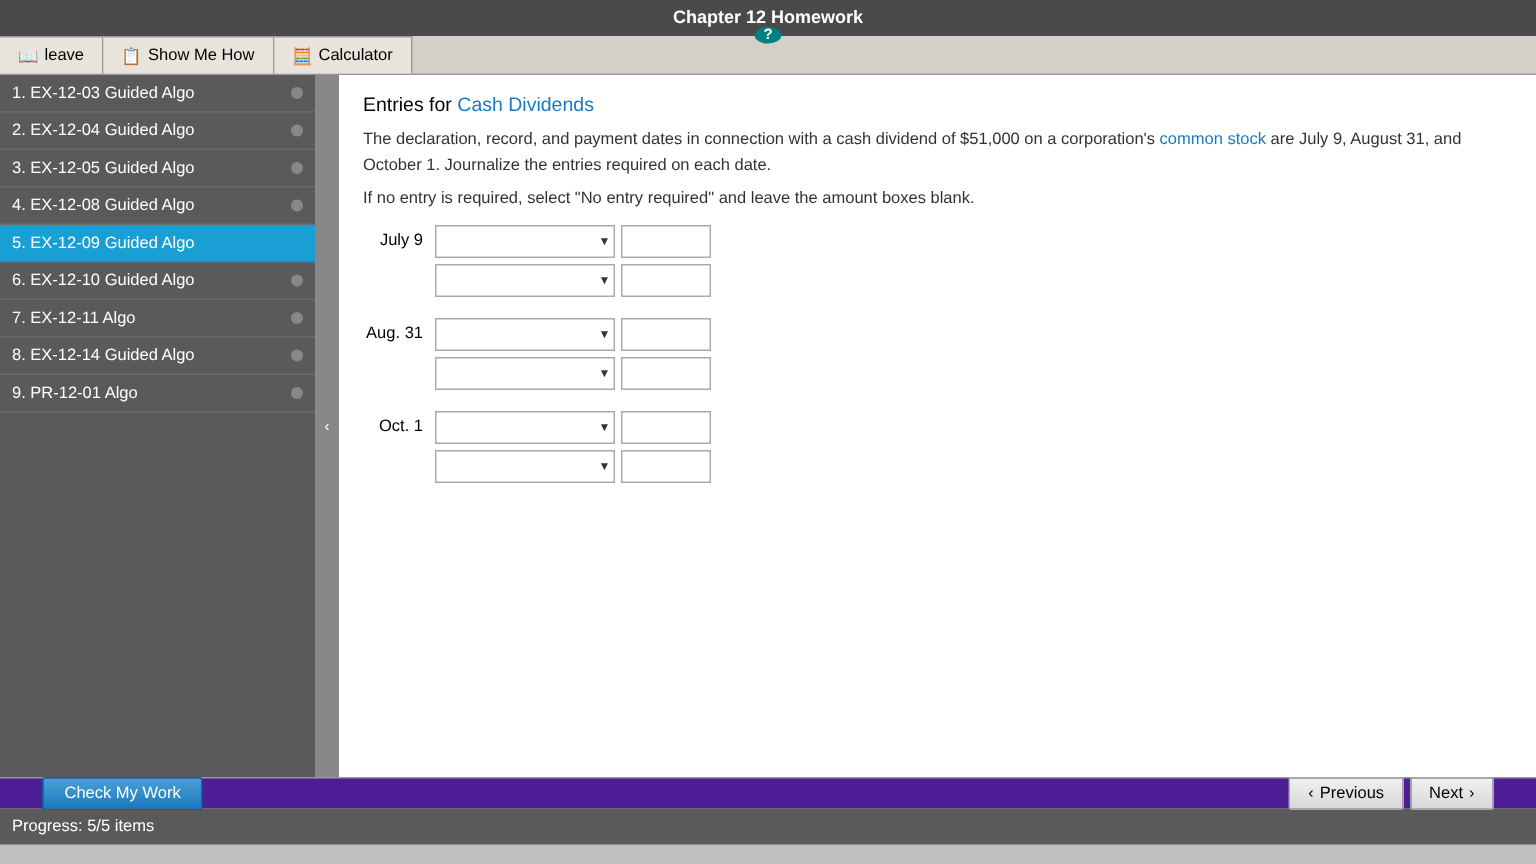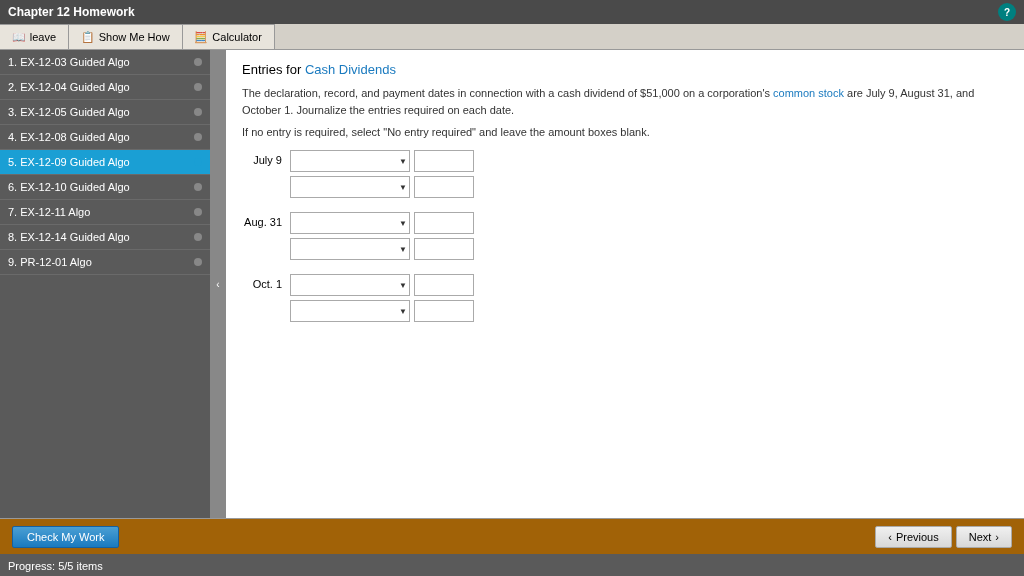--- a/index.html
+++ b/index.html
@@ -9,20 +9,21 @@
     .title-bar {
       background: #4a4a4a;
       color: white;
       padding: 4px 8px;
       font-size: 12px;
       font-weight: bold;
       display: flex;
       align-items: center;
       justify-content: space-between;
       height: 24px;
+      flex-direction: column;
     }
     .title-bar-right {
       width: 18px;
       height: 18px;
       background: #008080;
       border-radius: 50%;
       display: flex;
       align-items: center;
       justify-content: center;
       color: white;
@@ -198,27 +199,27 @@
     .amount-input {
       width: 60px;
       height: 22px;
       border: 1px solid #aaa;
       font-size: 11px;
       padding: 0 2px;
     }
 
     
     .bottom-bar {
-      background: #a16207;
+      background: #4c1d95;
       border-top: 1px solid #999;
       display: flex;
       align-items: center;
       justify-content: space-between;
-      padding: 6px 12px;
-      height: 36px;
+      padding: 6px 28px;
+      height: 21px;
     }
 
     .check-my-work-btn {
       background: linear-gradient(to bottom, #4a9fd4, #1a7abf);
       color: white;
       border: 1px solid #1560a0;
       padding: 4px 14px;
       font-size: 11px;
       cursor: pointer;
       border-radius: 2px;

